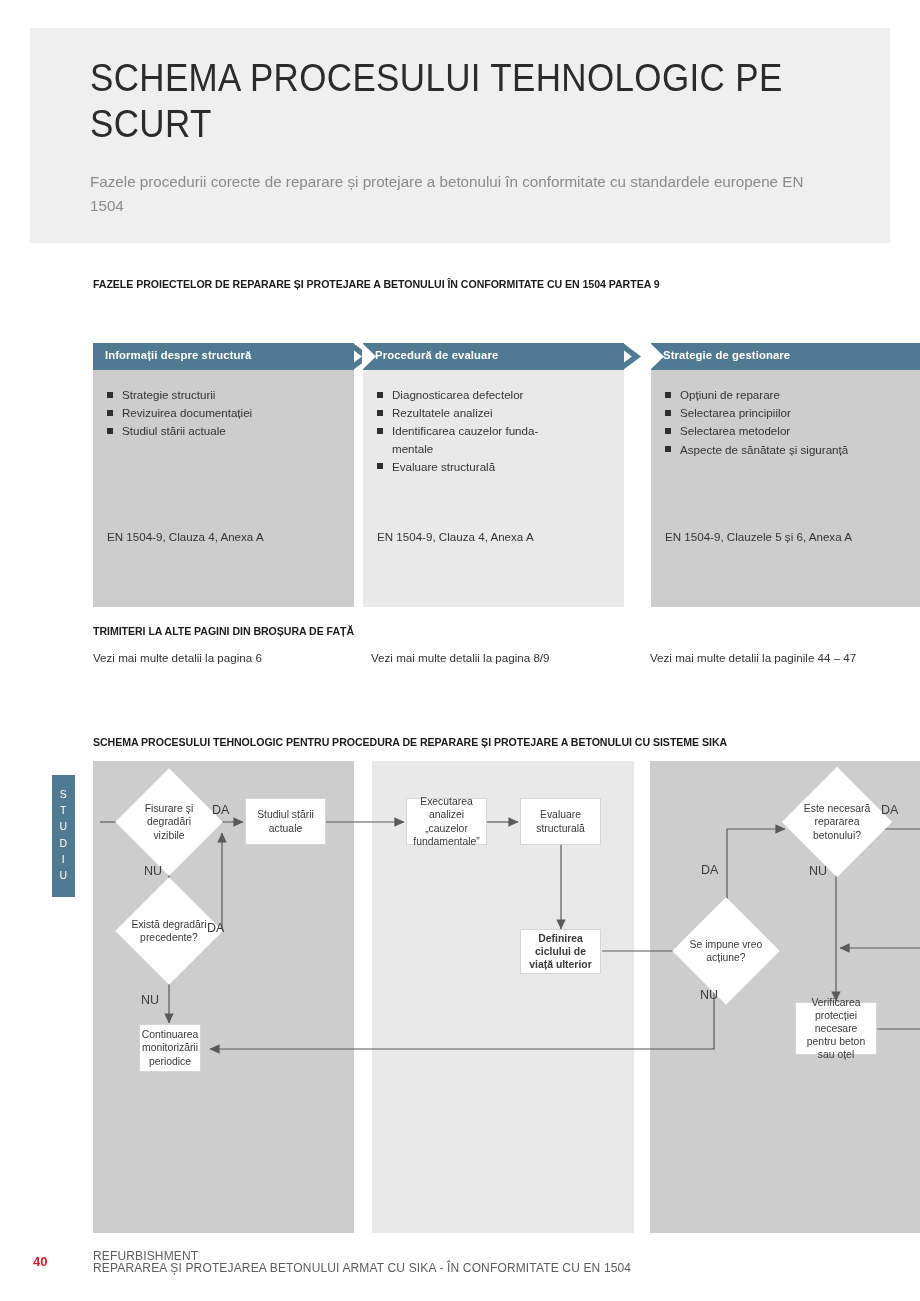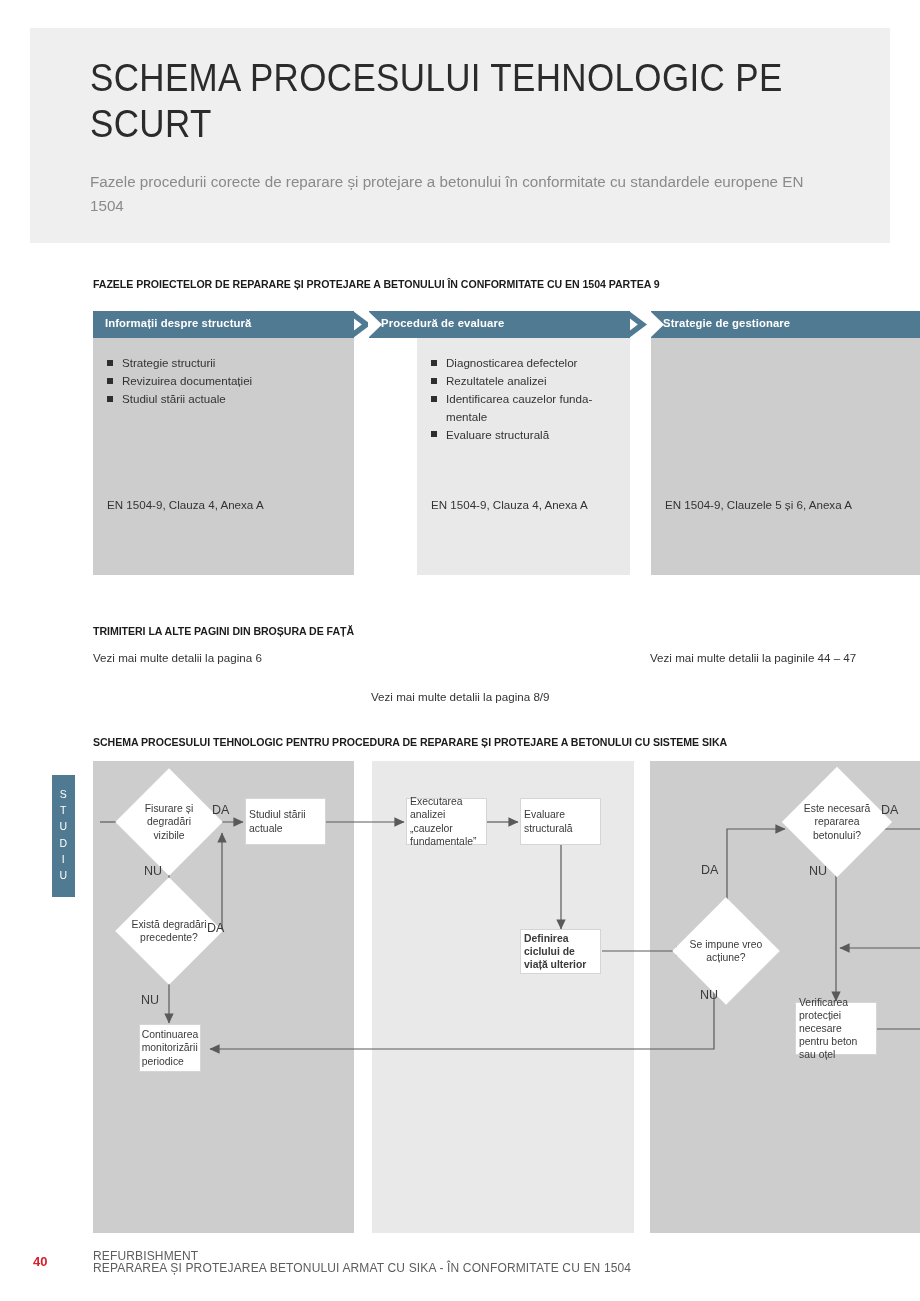--- a/index.html
+++ b/index.html
@@ -62,28 +62,29 @@
   }
   #phases-heading { left: 93px; top: 278px; }
   #refs-heading   { left: 93px; top: 613px; margin-top: 12px; }
   #flow-heading   { left: 93px; top: 736px; }
 
   
   .phases { position: absolute; left: 93px; top: 311px; width: 830px; height: 264px; }
 
   .pcol { position: absolute; top: 0; }
   .pcol.c0 { left: 0px;   width: 261px; }
-  .pcol.c1 { left: 276px; width: 261px; border-radius: 19px; }
+  .pcol.c1 { left: 270px; width: 261px; border-radius: 19px; }
   .pcol.c2 { left: 558px; width: 272px; }
 
   .pband {
     position: relative;
     height: 27px;
     background: #507a92;
     display: block;
+    margin-top: 32px;
   }
   .pband-label {
     position: absolute;
     left: 12px;
     top: 6px;
     font-size: 11.3px;
     font-weight: bold;
     color: #ffffff;
     white-space: nowrap;
     letter-spacing: 0.1px;
@@ -111,21 +112,21 @@
     width: 14px; height: 27px;
     background: #ffffff;
     clip-path: polygon(0 0, 100% 50%, 0 100%, 0 0);
   }
 
   .pbody {
     position: relative;
     height: 237px;
     background: #cdcdcd;
   }
-  .pbody.light { background: #e9e9e9; margin-left: 48px; }
+  .pbody.light { background: #e9e9e9; }
 
   .plist { position: absolute; left: 14px; top: 16px; right: 10px; }
   .pitem {
     position: relative;
     padding-left: 15px;
     font-size: 11.6px;
     line-height: 17.2px;
     color: #333333;
     margin-bottom: 1px;
   }
@@ -146,21 +147,21 @@
 
   
   .ref {
     position: absolute;
     top: 651px;
     font-size: 11.6px;
     color: #333333;
     white-space: nowrap;
   }
   #ref-0 { left: 93px; }
-  #ref-1 { left: 371px; margin-top: 39px; }
+  #ref-1 { left: 371px; }
   #ref-2 { left: 650px; }
 
   
   .flow {
     position: absolute;
     left: 0px;
     top: 761px;
     width: 920px;
     height: 472px;
   }
@@ -188,20 +189,21 @@
 
   
   .fbox {
     position: absolute;
     background: #ffffff;
     border: 1px solid #d5d5d5;
     box-sizing: border-box;
     font-size: 10.4px;
     line-height: 13.2px;
     color: #3a3a3a;
+    text-align: center;
     display: flex;
     align-items: center;
     justify-content: center;
     padding: 2px 3px;
   }
   .fdia {
     position: absolute;
     font-size: 10.4px;
     line-height: 13.2px;
     color: #3a3a3a;
@@ -297,20 +299,26 @@
     </div>
   </div>
 
   <div class="pcol c2">
     <div class="pband">
       <span class="pband-notch"></span>
       <span class="pband-label">Strategie de gestionare</span>
 
     </div>
     <div class="pbody">
+      <div class="plist">
+        <div class="pitem"><span class="bullet"></span><span>Opțiuni de reparare</span></div>
+        <div class="pitem"><span class="bullet"></span><span>Selectarea principiilor</span></div>
+        <div class="pitem"><span class="bullet"></span><span>Selectarea metodelor</span></div>
+        <div class="pitem"><span class="bullet"></span><span>Aspecte de sănătate și siguranță</span></div>
+      </div>
       <div class="pnote">EN 1504-9, Clauzele 5 și 6, Anexa A</div>
     </div>
   </div>
 </div>
 
 <div class="sec-head" id="refs-heading">TRIMITERI LA ALTE PAGINI DIN BROȘURA DE FAȚĂ</div>
 <div class="ref" id="ref-0">Vezi mai multe detalii la pagina 6</div>
 <div class="ref" id="ref-1">Vezi mai multe detalii la pagina 8/9</div>
 <div class="ref" id="ref-2">Vezi mai multe detalii la paginile 44 – 47</div>
 

